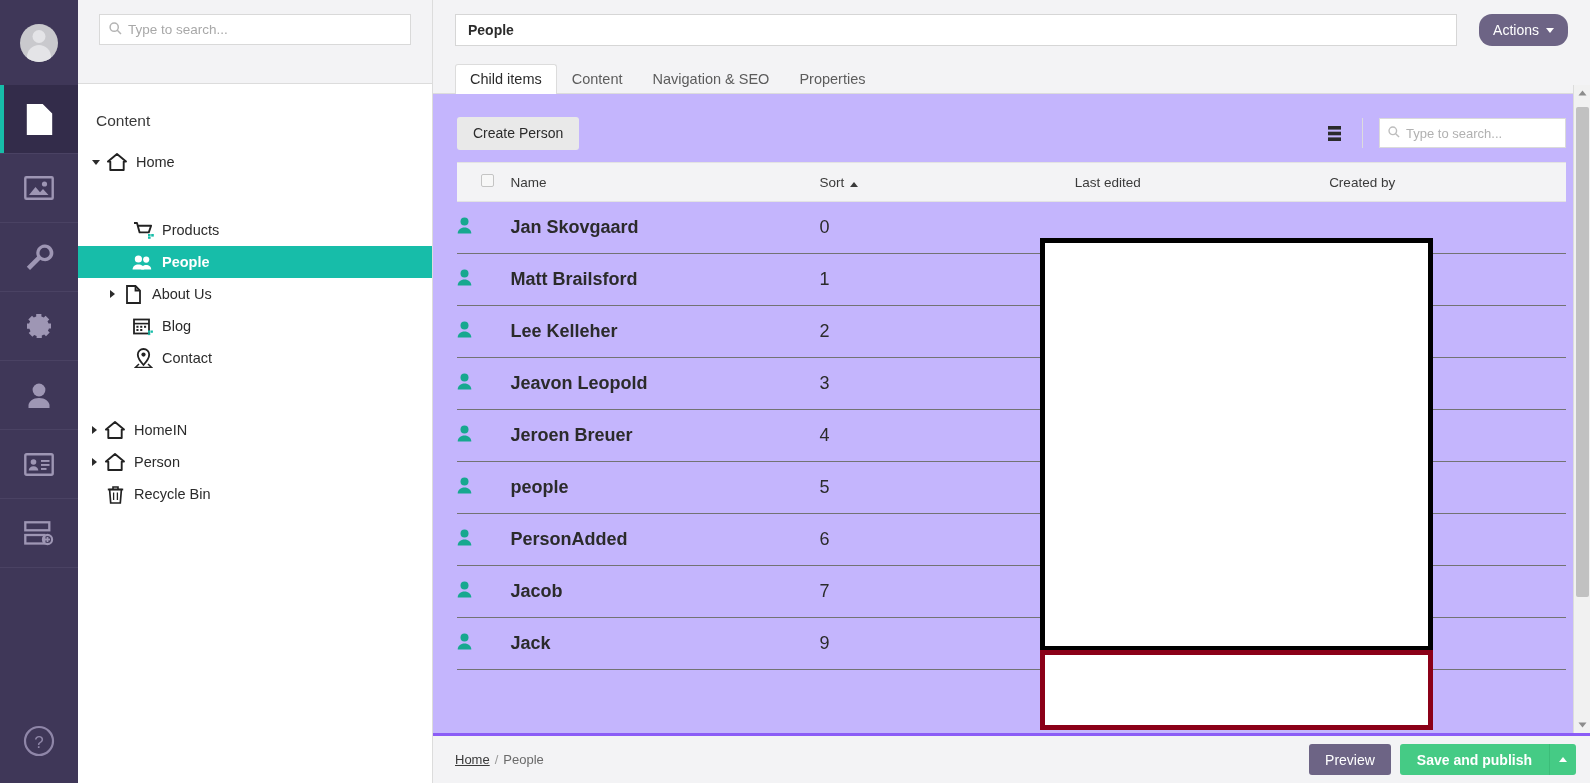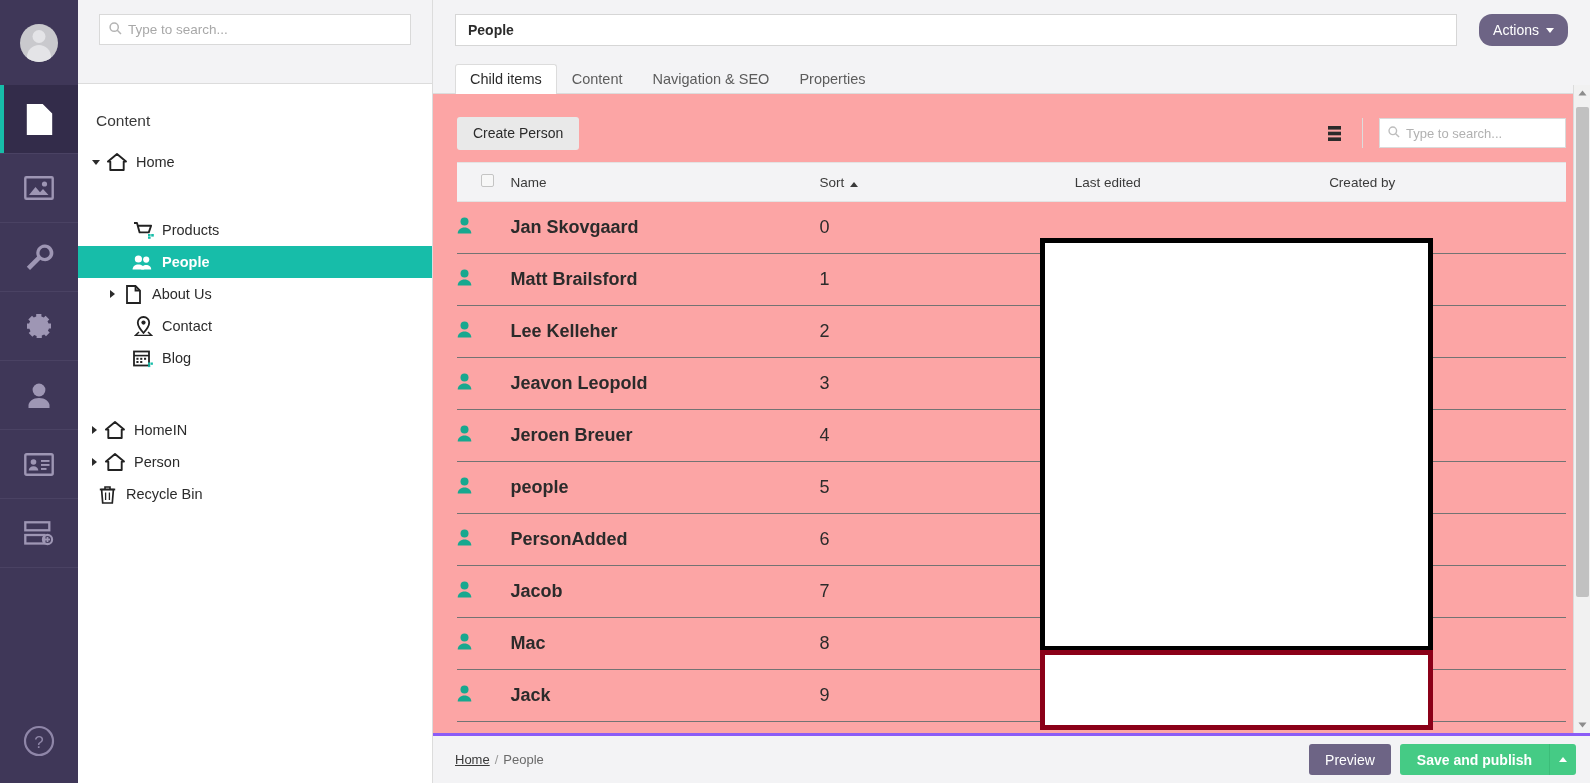--- a/index.html
+++ b/index.html
@@ -138,21 +138,21 @@
     cursor: pointer; position: relative; top: 1px;
     border: 1px solid transparent; border-bottom: none; white-space: nowrap;
   }
   .tab.active {
     background: #ffffff; color: #2b2b2b; border-color: #dcdcdc;
     border-radius: 3px 3px 0 0;
   }
 
   .content-pane {
     position: absolute; left: 0; right: 0; top: 94px; bottom: 50px;
-    background: #fca5a5; overflow: hidden;
+    background: #c4b5fd; overflow: hidden;
   }
   .list-toolbar {
     display: flex; align-items: center; height: 58px; padding: 0 24px 0 24px;
     margin-top: 10px;
   }
   .create-btn {
     background: #e9e9e9; border: 0; border-radius: 3px;
     padding: 0 16px; height: 33px; font-size: 14px; color: #2b2b2b;
     font-family: "Liberation Sans", sans-serif; cursor: pointer;
   }
@@ -403,32 +403,20 @@
         <span class="caret">
             <span class="tri-right"></span>
           </span>
         <span class="tico">
           <svg width="15" height="19" viewBox="0 0 15 19">
               <path d="M1 1h8.5L14 5.5V18H1z" fill="none" stroke="#222" stroke-width="1.8"></path>
               <path d="M9.5 1v4.5H14" fill="none" stroke="#222" stroke-width="1.8"></path>
             </svg>
         </span>
         <span class="tlabel">About Us</span>
-      </div>
-
-      <div class="tree-node" style="padding-left:36px;">
-        <span class="caret"></span>
-        <span class="tico">
-          <svg width="19" height="20" viewBox="0 0 19 20">
-              <path d="M9.5 1C6.3 1 3.8 3.5 3.8 6.6c0 4.3 5.7 10.4 5.7 10.4s5.7-6.1 5.7-10.4C15.2 3.5 12.7 1 9.5 1z" fill="none" stroke="#222" stroke-width="1.8"></path>
-              <circle cx="9.5" cy="6.6" r="2.1" fill="#222"></circle>
-              <path d="M5 16l-3.6 3.4h16.2L14 16" fill="none" stroke="#222" stroke-width="1.5"></path>
-            </svg>
-        </span>
-        <span class="tlabel">Contact</span>
       </div>
 
       <div class="tree-node" style="padding-left:36px;">
         <span class="caret"></span>
         <span class="tico">
           <svg width="20" height="19" viewBox="0 0 20 19">
               <rect x="1" y="2.5" width="15" height="14" fill="none" stroke="#222" stroke-width="1.8"></rect>
               <line x1="1" y1="6.6" x2="16" y2="6.6" stroke="#222" stroke-width="1.6"></line>
               <rect x="3.4" y="8.8" width="2.1" height="2" fill="#222"></rect>
               <rect x="7.2" y="8.8" width="2.1" height="2" fill="#222"></rect>
@@ -436,20 +424,32 @@
               <rect x="3.4" y="12" width="2.1" height="2" fill="#222"></rect>
               <rect x="7.2" y="12" width="2.1" height="2" fill="#222"></rect>
               <rect x="15" y="13.5" width="2.3" height="2.3" fill="#17bda9"></rect>
               <rect x="17.6" y="13.5" width="2.3" height="2.3" fill="#17bda9"></rect>
               <rect x="15" y="16.3" width="2.3" height="1.8" fill="#17bda9"></rect>
             </svg>
         </span>
         <span class="tlabel">Blog</span>
       </div>
 
+      <div class="tree-node" style="padding-left:36px;">
+        <span class="caret"></span>
+        <span class="tico">
+          <svg width="19" height="20" viewBox="0 0 19 20">
+              <path d="M9.5 1C6.3 1 3.8 3.5 3.8 6.6c0 4.3 5.7 10.4 5.7 10.4s5.7-6.1 5.7-10.4C15.2 3.5 12.7 1 9.5 1z" fill="none" stroke="#222" stroke-width="1.8"></path>
+              <circle cx="9.5" cy="6.6" r="2.1" fill="#222"></circle>
+              <path d="M5 16l-3.6 3.4h16.2L14 16" fill="none" stroke="#222" stroke-width="1.5"></path>
+            </svg>
+        </span>
+        <span class="tlabel">Contact</span>
+      </div>
+
       <div class="tree-node" style="padding-left:8px;margin-top:40px;">
         <span class="caret">
             <span class="tri-right"></span>
           </span>
         <span class="tico">
           <svg width="20" height="18" viewBox="0 0 20 18">
               <path d="M10 1L1 8.6h2.3V17h13.4V8.6H19z" fill="none" stroke="#222" stroke-width="1.9" stroke-linejoin="round"></path>
             </svg>
         </span>
         <span class="tlabel">HomeIN</span>
@@ -460,21 +460,21 @@
             <span class="tri-right"></span>
           </span>
         <span class="tico">
           <svg width="20" height="18" viewBox="0 0 20 18">
               <path d="M10 1L1 8.6h2.3V17h13.4V8.6H19z" fill="none" stroke="#222" stroke-width="1.9" stroke-linejoin="round"></path>
             </svg>
         </span>
         <span class="tlabel">Person</span>
       </div>
 
-      <div class="tree-node" style="">
+      <div class="tree-node" style="padding-left:8px;">
         <span class="caret"></span>
         <span class="tico">
           <svg width="17" height="19" viewBox="0 0 17 19">
               <path d="M2.6 4.5h11.8L13.3 18H3.7z" fill="none" stroke="#222" stroke-width="1.7"></path>
               <line x1="0.8" y1="4.5" x2="16.2" y2="4.5" stroke="#222" stroke-width="1.8"></line>
               <path d="M6 4.5V2h5v2.5" fill="none" stroke="#222" stroke-width="1.6"></path>
               <line x1="6.6" y1="7.5" x2="6.6" y2="15" stroke="#222" stroke-width="1.3"></line>
               <line x1="10.4" y1="7.5" x2="10.4" y2="15" stroke="#222" stroke-width="1.3"></line>
             </svg>
         </span>
@@ -646,32 +646,20 @@
                       <circle cx="7.5" cy="4.4" r="4" fill="#17a88f"></circle>
                       <path d="M0.7 16.5c0-3.6 3-6 6.8-6s6.8 2.4 6.8 6z" fill="#17a88f"></path>
                     </svg></span>
               </td>
               <td class="row-name">Jacob</td>
               <td class="sort-val">7</td>
               <td></td>
               <td></td>
             </tr>
 
-            <tr>
-              <td class="person-ico">
-                <span><svg width="15" height="17" viewBox="0 0 15 17">
-                      <circle cx="7.5" cy="4.4" r="4" fill="#17a88f"></circle>
-                      <path d="M0.7 16.5c0-3.6 3-6 6.8-6s6.8 2.4 6.8 6z" fill="#17a88f"></path>
-                    </svg></span>
-              </td>
-              <td class="row-name">Mac</td>
-              <td class="sort-val">8</td>
-              <td></td>
-              <td></td>
-            </tr>
 
             <tr>
               <td class="person-ico">
                 <span><svg width="15" height="17" viewBox="0 0 15 17">
                       <circle cx="7.5" cy="4.4" r="4" fill="#17a88f"></circle>
                       <path d="M0.7 16.5c0-3.6 3-6 6.8-6s6.8 2.4 6.8 6z" fill="#17a88f"></path>
                     </svg></span>
               </td>
               <td class="row-name">Jack</td>
               <td class="sort-val">9</td>

